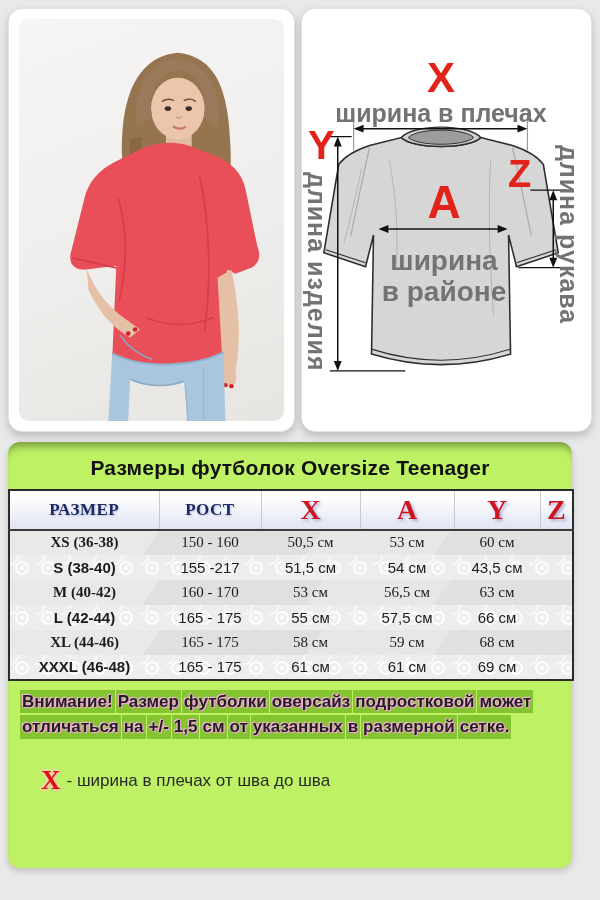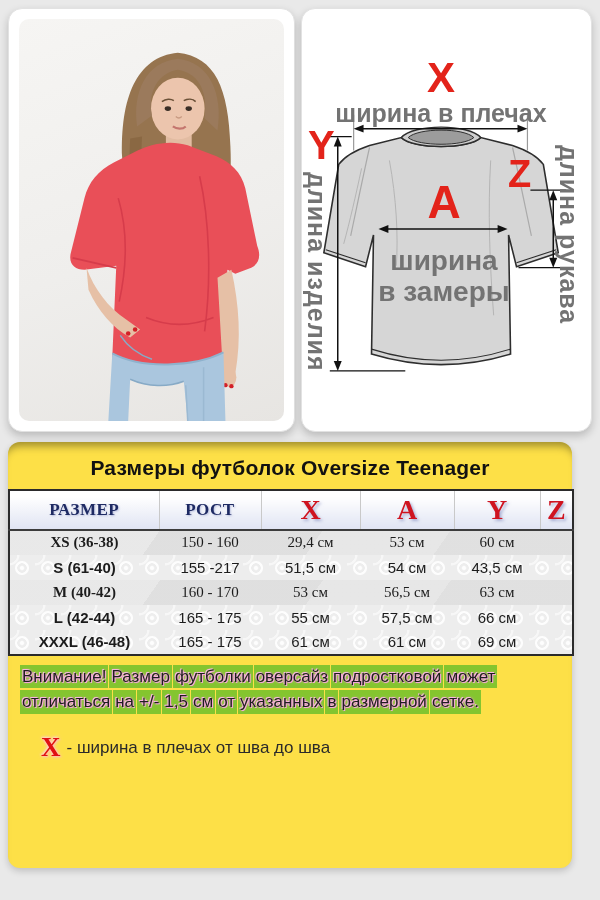--- a/index.html
+++ b/index.html
@@ -41,21 +41,21 @@
   .lbl-a-letter { left:77px; width:130px; text-align:center; top:170px; font-size:46px; }
   .lbl-a-text   { left:52px; width:180px; text-align:center; top:236px; font-size:28px; line-height:31px; }
   .lbl-z-letter { left:206px; top:146px; font-size:38px; }
   .lbl-z-text   { left:254px; top:136px; height:210px; font-size:25px;
                   writing-mode:vertical-rl; text-orientation:mixed; letter-spacing:1px; }
 
   
   .bottom-card {
     margin-top:10px;
     width:564px; height:426px;
-    background:#fde047;
+    background:#bef264;
     border-radius:12px;
     box-shadow: inset 0 10px 9px -6px rgba(0,0,0,.38), 0 3px 7px rgba(0,0,0,.18);
     padding-top:12px;
     position:relative;
   }
   .section-title {
     text-align:center;
     font-size:21px; font-weight:bold; color:#111;
     margin:2px 0 9px;
     letter-spacing:.2px;
@@ -98,33 +98,33 @@
   tr.row-pattern {
     background-color:#ededed;
     background-image:
       radial-gradient(circle at 13px 13px, rgba(255,255,255,0) 4.5px, rgba(255,255,255,.9) 5px 6.5px, rgba(255,255,255,0) 7.5px),
       radial-gradient(circle at 13px 13px, rgba(255,255,255,.9) 1.5px, rgba(255,255,255,0) 2.8px),
       radial-gradient(circle at 0px 0px,  rgba(255,255,255,0) 8px,  rgba(255,255,255,.55) 8.5px 10px, rgba(255,255,255,0) 11px);
     background-size:26px 26px;
   }
 
   
-  .notice { margin:9px 12px 16px; font-size:17px; font-weight:normal; line-height:1.38; }
+  .notice { margin:9px 12px 7px; font-size:17px; font-weight:bold; line-height:1.38; }
   .notice .word {
     display:inline-block;
     background:#84c52f;
     color:#1f1f1f;
     padding:0 2px;
     margin:0 1px 2px 0;
     text-shadow:1px 1px 0 #f7a8d8, -1px -1px 0 #f8b8e0, 0 0 3px #ff9fd6;
   }
 
   
   .legend { padding:2px 28px 0 33px; }
-  .legend-item { font-size:17px; color:#2a2a2a; line-height:1.5; margin-bottom:5px; }
+  .legend-item { font-size:17px; color:#2a2a2a; line-height:1.5; margin-bottom:5px;margin-top:17px; }
   .legend-letter {
     font-family:"Liberation Serif","DejaVu Serif",serif;
     font-size:27px; font-weight:bold; color:#e01111;
     text-shadow:1px 1px 2px #ffb9b9, -1px -1px 2px #ffd4d4, 0 0 4px #ffc4c4;
     margin-right:6px; vertical-align:-3px; line-height:1;
   }
 </style>
 </head>
 <body>
 
@@ -217,21 +217,21 @@
           <polygon points="253,260 249,250 257,250" fill="#111"></polygon>
         </g>
       </svg>
       <div class="dlabel red-letter lbl-x-letter">X</div>
       <div class="dlabel lbl-x-text">ширина в плечах</div>
       <div class="dlabel red-letter lbl-y-letter">Y</div>
       <div class="dlabel lbl-y-text">длина изделия</div>
       <div class="dlabel red-letter lbl-a-letter">A</div>
       <div class="dlabel lbl-a-text">
         <div>ширина</div>
-        <div>в замеры</div>
+        <div>в районе</div>
       </div>
       <div class="dlabel red-letter lbl-z-letter">Z</div>
       <div class="dlabel lbl-z-text">длина рукава</div>
     </div>
   </div>
 
   <div class="bottom-card">
     <div class="section-title">Размеры футболок Oversize Teenager</div>
 
     <table class="size-table">
@@ -250,27 +250,27 @@
           <th class="th-letter">X</th>
           <th class="th-letter">A</th>
           <th class="th-letter">Y</th>
           <th class="th-letter">Z</th>
         </tr>
       </thead>
       <tbody id="size-tbody">
           <tr class="row-plain">
             <td>XS (36-38)</td>
             <td>150 - 160</td>
-            <td>29,4 см</td>
+            <td>50,5 см</td>
             <td>53 см</td>
             <td>60 см</td>
             <td></td>
           </tr>
           <tr class="row-pattern">
-            <td>S (61-40)</td>
+            <td>S (38-40)</td>
             <td>155 -217</td>
             <td>51,5 см</td>
             <td>54 см</td>
             <td>43,5 см</td>
             <td></td>
           </tr>
           <tr class="row-plain">
             <td>M (40-42)</td>
             <td>160 - 170</td>
             <td>53 см</td>
@@ -279,20 +279,28 @@
             <td></td>
           </tr>
           <tr class="row-pattern">
             <td>L (42-44)</td>
             <td>165 - 175</td>
             <td>55 см</td>
             <td>57,5 см</td>
             <td>66 см</td>
             <td></td>
           </tr>
+          <tr class="row-plain">
+            <td>XL (44-46)</td>
+            <td>165 - 175</td>
+            <td>58 см</td>
+            <td>59 см</td>
+            <td>68 см</td>
+            <td></td>
+          </tr>
           <tr class="row-pattern">
             <td>XXXL (46-48)</td>
             <td>165 - 175</td>
             <td>61 см</td>
             <td>61 см</td>
             <td>69 см</td>
             <td></td>
           </tr>
         </tbody>
     </table>

